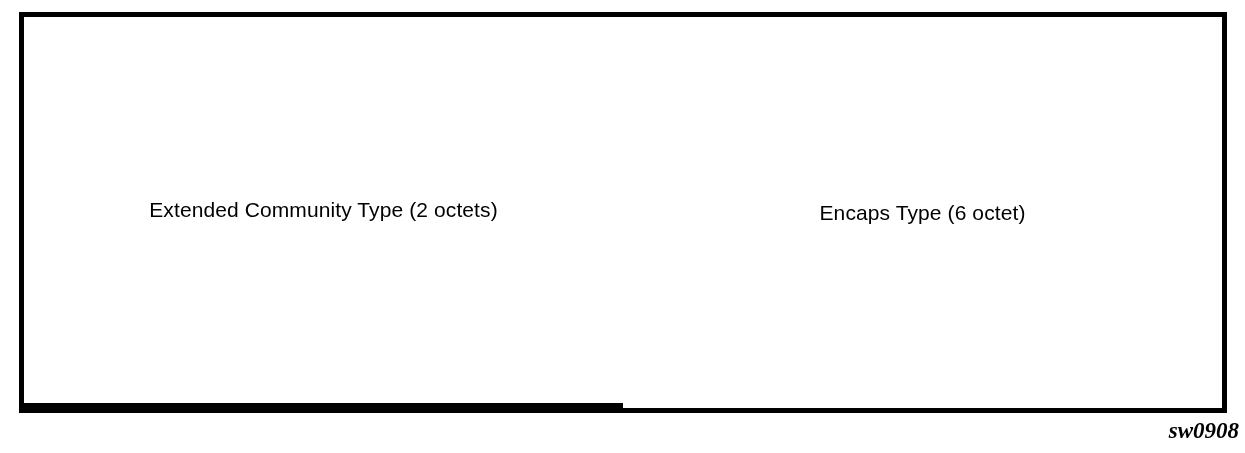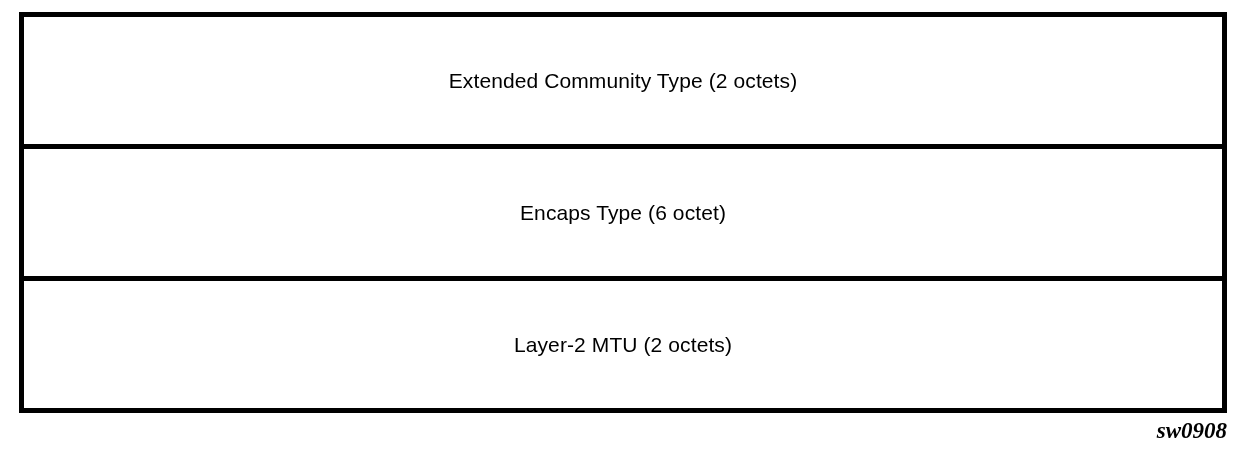--- a/index.html
+++ b/index.html
@@ -29,21 +29,21 @@
   .packet-table {
     position: absolute;
     left: 19px;
     top: 12px;
     width: 1208px;          
     height: 401px;          
     box-sizing: border-box;
     border: 5px solid #000000;
     background: #ffffff;
     display: flex;
-    flex-direction: column;
+    flex-direction: row;
   }
 
   .packet-row {
     flex: 1 1 0;
     box-sizing: border-box;
     border-bottom: 5px solid #000000;
     background: #ffffff;
     display: flex;
     align-items: center;
     justify-content: center;
@@ -60,21 +60,21 @@
     line-height: 1.2;
     color: #000000;
     text-align: center;
     white-space: nowrap;
     letter-spacing: 0.1px;
   }
 
   
   .figure-code {
     position: absolute;
-    right: 18px;
+    right: 6px;
     top: 419px;
     font-family: "Liberation Serif", "DejaVu Serif", serif;
     font-style: italic;
     font-weight: 700;
     font-size: 23px;
     line-height: 1;
     color: #000000;
     white-space: nowrap;
     text-align: right;
   }
@@ -88,22 +88,19 @@
 
     <div class="packet-row">
       <span class="packet-row-label">Extended Community Type (2 octets)</span>
     </div>
 
     <div class="packet-row">
       <span class="packet-row-label">Encaps Type (6 octet)</span>
     </div>
 
 
-    <div class="packet-row">
-      <span class="packet-row-label">Layer-2 MTU (2 octets)</span>
-    </div>
 
 
   </div>
 
   <div class="figure-code">sw0908</div>
 
 </div>
 
 </body></html>

